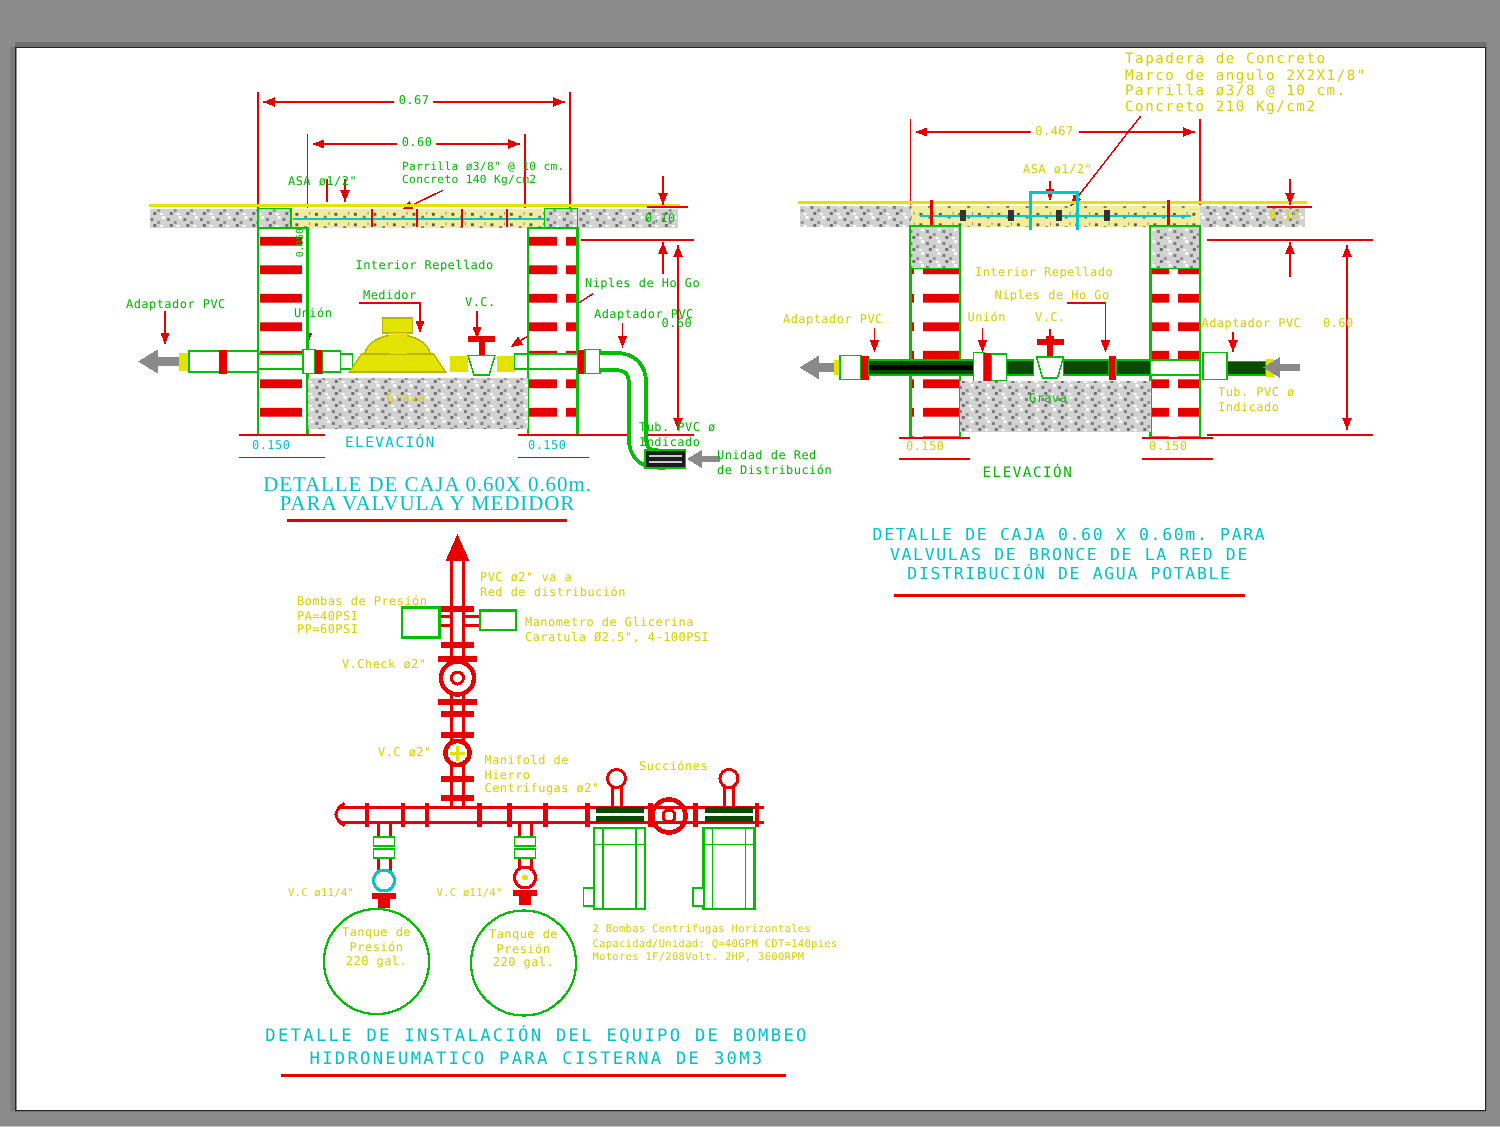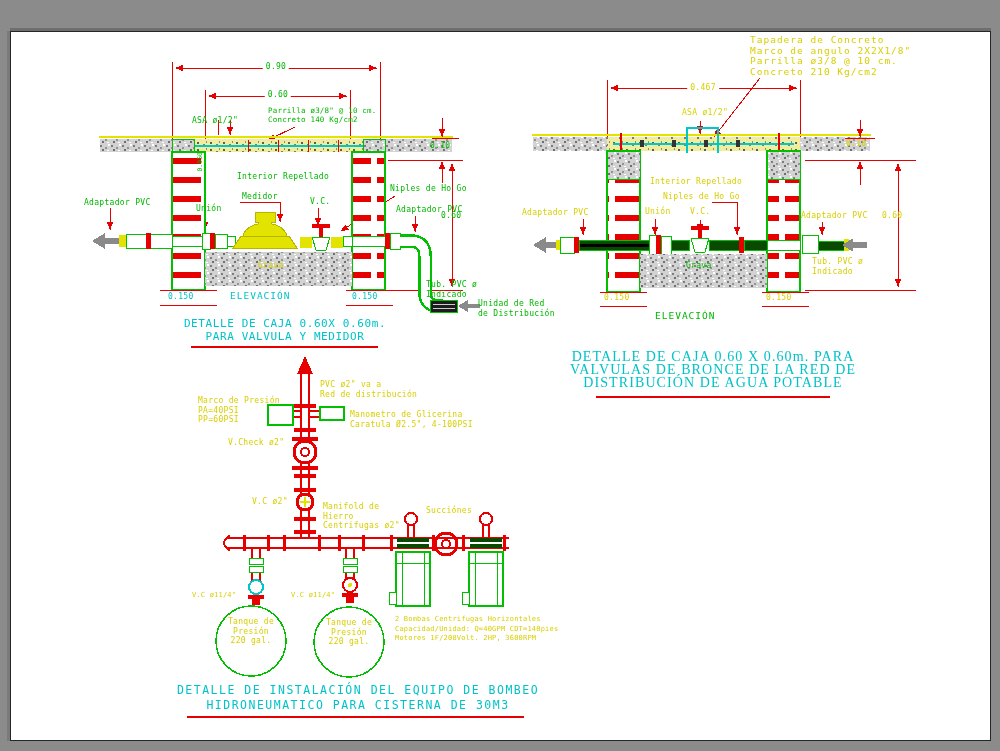--- a/index.html
+++ b/index.html
@@ -12,22 +12,22 @@
        white-space:pre-line;z-index:5;}
   .tg{color:#00b800}
   .ty{color:#d8cf00}
   .tc{color:#00c3c9}
   .ctr{transform:translateX(-50%);text-align:center;}
   .dimt{background:#fff;padding:0 3px;transform:translateX(-50%);}
   .vert{writing-mode:vertical-rl;transform:rotate(180deg);font-size:6.5px;letter-spacing:0;}
   .fs7{font-size:7px;line-height:9.5px;letter-spacing:.2px;}
   .fs75{font-size:7.5px;line-height:9px;letter-spacing:.2px;}
   .note2{font-size:9.5px;letter-spacing:1px;line-height:10.5px;}
-  .t1{font-size:11px;letter-spacing:.6px;line-height:13px;}
-  .t2{font-size:14px;letter-spacing:1.1px;line-height:13px;font-family:Liberation Serif, serif;}
+  .t1{font-size:14px;letter-spacing:.6px;line-height:13px;font-family:Liberation Serif, serif;}
+  .t2{font-size:11px;letter-spacing:1.1px;line-height:13px;}
   .t3{font-size:11.5px;letter-spacing:1.5px;line-height:15px;}
   .elev{font-size:9.5px;letter-spacing:1px;}
 </style>
 </head>
 <body>
 
 <div id="sheet"></div>
 
 <svg id="cad" width="1000" height="751" viewBox="0 0 1000 751" stroke-linecap="square" shape-rendering="crispEdges">
   <defs>
@@ -263,21 +263,21 @@
     <rect x="462" y="592" width="7" height="12" stroke="#00c000" fill="#ffffff"></rect>
   </g>
 
   <g stroke="#e60000" stroke-width="2">
     <line x1="192" y1="347" x2="377" y2="347"></line>
     <line x1="597" y1="397" x2="829" y2="397"></line>
     <line x1="188" y1="717" x2="523" y2="717"></line>
   </g>
 </svg>
 
-<span class="lbl tg dimt" style="left:276px;top:62px">0.90</span>
+<span class="lbl tg dimt" style="left:276px;top:62px">0.67</span>
 <span class="lbl tg dimt" style="left:278px;top:90px">0.60</span>
 <span class="lbl tg fs75" style="left:268px;top:106px">Parrilla ø3/8" @ 10 cm.
 Concreto 140 Kg/cm2</span>
 <span class="lbl tg" style="left:192px;top:116px">ASA ø1/2"</span>
 <span class="lbl tg vert" style="left:196px;top:152px">0.050</span>
 <span class="lbl tg" style="left:237px;top:172px">Interior Repellado</span>
 <span class="lbl tg" style="left:242px;top:192px">Medidor</span>
 <span class="lbl tg" style="left:310px;top:197px">V.C.</span>
 <span class="lbl tg" style="left:390px;top:184px">Niples de Ho Go</span>
 <span class="lbl tg" style="left:84px;top:198px">Adaptador PVC</span>
@@ -315,21 +315,21 @@
 <span class="lbl ty" style="left:882px;top:211px">0.60</span>
 <span class="lbl ty" style="left:812px;top:257px">Tub. PVC ø
 Indicado</span>
 <span class="lbl tg elev" style="left:655px;top:311px">ELEVACIÓN</span>
 <span class="lbl tc ctr t2" style="left:713px;top:350px">DETALLE DE CAJA 0.60 X 0.60m. PARA
 VALVULAS DE BRONCE DE LA RED DE
 DISTRIBUCIÓN DE AGUA POTABLE</span>
 
 <span class="lbl ty" style="left:320px;top:380px">PVC ø2" va a
 Red de distribución</span>
-<span class="lbl ty" style="left:198px;top:396px">Marco de Presión
+<span class="lbl ty" style="left:198px;top:396px">Bombas de Presión
 PA=40PSI
 PP=60PSI</span>
 <span class="lbl ty" style="left:350px;top:410px">Manometro de Glicerina
 Caratula Ø2.5", 4-100PSI</span>
 <span class="lbl ty" style="left:228px;top:438px">V.Check ø2"</span>
 <span class="lbl ty" style="left:252px;top:497px">V.C ø2"</span>
 <span class="lbl ty" style="left:323px;top:502px">Manifold de
 Hierro
 Centrifugas ø2"</span>
 <span class="lbl ty" style="left:426px;top:506px">Succiónes</span>

